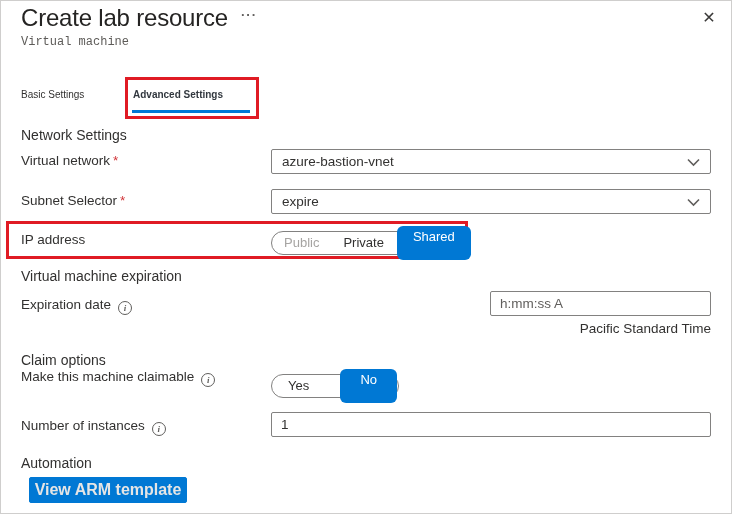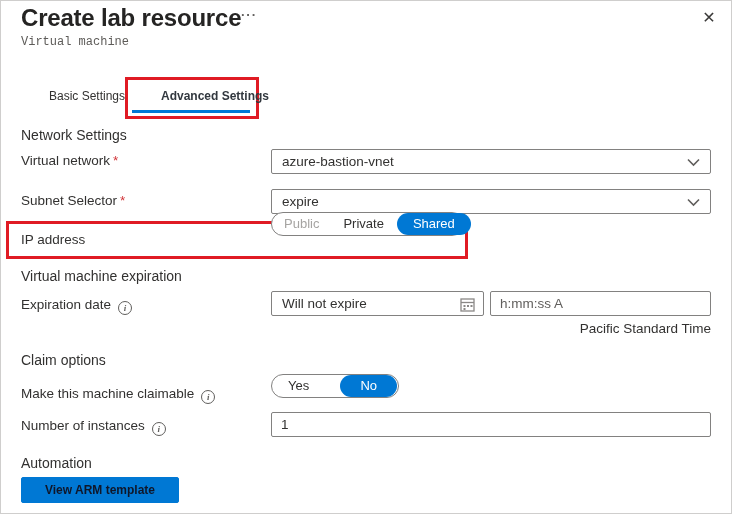--- a/index.html
+++ b/index.html
@@ -11,42 +11,42 @@
     width: 732px;
     height: 514px;
     background: #ffffff;
     border: 1px solid #cfcecd;
     overflow: hidden;
   }
 
   
   .page-title {
     position: absolute; left: 20px; top: 3px;
-    font-size: 24px; font-weight: 700; color: #252423;
+    font-size: 24px; font-weight: 400; color: #252423;
     letter-spacing: -0.2px;
   }
   .more-options {
     position: absolute; left: 240px; top: 6px;
     font-size: 13px; color: #605e5c; letter-spacing: 1px;
     cursor: pointer; font-weight: 700;
   }
   .close-btn {
     position: absolute; right: 11px; top: 6px;
     font-size: 16px; color: #3b3a39; cursor: pointer;
     width: 22px; height: 22px; text-align: center; line-height: 22px;
   }
   .page-subtitle {
     position: absolute; left: 20px; top: 34px;
     font-size: 12px; color: #5d5b58; font-family: Liberation Mono, monospace;
   }
 
   
   .tab {
     position: absolute; top: 88px;
-    font-size: 12px; color: #323130; cursor: pointer; white-space: nowrap; margin-left: 28px;
+    font-size: 10px; color: #323130; cursor: pointer; white-space: nowrap;
   }
   .tab-basic { left: 20px; }
   .tab-advanced {
     left: 132px; font-weight: 700; color: #32383f;
   }
   .tab-underline {
     position: absolute; left: 131px; top: 109px;
     width: 118px; height: 3px; background: #0078d4;
   }
   .redbox-tab {
@@ -99,43 +99,43 @@
     position: absolute; height: 24px;
     border: 1px solid #828180; border-radius: 12px; background: #fff;
     display: flex; align-items: center; justify-content: space-between;
   }
   .pill-opt {
     font-size: 13px; color: #323130; cursor: pointer;
     padding: 0 12px; line-height: 22px; white-space: nowrap;
   }
   .pill-opt.disabled { color: #a6a4a2; cursor: default; }
   .pill-opt.selected {
-    background: #0078d4; color: #ffffff; border-radius: 11px;
-    height: 22px; margin: 0 1px; padding: 0 16px; font-weight: 400;
-  }
-  .pill-ip { left: 270px; top: 211px; width: 193px; }
+    background: #0078d4; color: #ffffff; border-radius: 6px;
+    height: 34px; margin: 0 1px; padding: 0 16px; font-weight: 400;
+  }
+  .pill-ip { left: 270px; top: 230px; width: 193px; }
   .pill-claim { left: 270px; top: 373px; width: 128px; }
   .pill-claim .pill-opt.selected { padding: 0 20px; margin-left: 12px; }
   .pill-claim .pill-opt { padding: 0 16px; }
 
   
   .date-input { width: 213px; }
   .date-input .cal { position: absolute; right: 8px; top: 5px; }
   .time-input { left: 489px !important; width: 221px; }
   .timezone {
     position: absolute; left: 270px; top: 320px; width: 440px;
     text-align: right; font-size: 13.5px; color: #323130;
   }
 
   
   .arm-btn {
-    position: absolute; left: 20px; top: 476px;
+    position: absolute; left: 28px; top: 476px;
     width: 158px; height: 26px;
-    background: #0078d4; color: #0f172a; border: 1px solid #0078d4; border-radius: 2px;
-    font-size: 12px; font-weight: 700; cursor: pointer;
+    background: #0078d4; color: #e5e5e5; border: 1px solid #0078d4; border-radius: 2px;
+    font-size: 16px; font-weight: 700; cursor: pointer;
     font-family: "Liberation Sans", sans-serif;
   }
 </style>
 </head>
 <body>
 
 <div id="screen">
 
   <div class="page-title">Create lab resource</div>
   <div class="more-options">···</div>
@@ -175,37 +175,26 @@
     <span class="pill-opt disabled">Public</span>
     <span class="pill-opt">Private</span>
     <span class="pill-opt selected">Shared</span>
   </div>
 
   <div class="section-heading" style="top:267px">Virtual machine expiration</div>
 
   <div class="field-label" style="top:296px">
     <span>Expiration date</span><span class="info-icon">i</span>
   </div>
-  <div class="select-box date-input" style="top:290px">
-    <span>Will not expire</span>
-    <svg class="cal" width="15" height="15" viewBox="0 0 15 15">
-      <rect x="1" y="2" width="13" height="12" fill="none" stroke="#8a8886" stroke-width="1.3"></rect>
-      <line x1="1" y1="5.5" x2="14" y2="5.5" stroke="#8a8886" stroke-width="1.3"></line>
-      <rect x="3.5" y="8" width="2" height="2" fill="#8a8886"></rect>
-      <rect x="7" y="8" width="2" height="2" fill="#8a8886"></rect>
-      <rect x="10.5" y="8" width="2" height="2" fill="#8a8886"></rect>
-      <rect x="3.5" y="11" width="2" height="2" fill="#8a8886"></rect>
-    </svg>
-  </div>
   <input class="text-input time-input" style="top: 290px;" placeholder="h:mm:ss A">
   <div class="timezone">Pacific Standard Time</div>
 
   <div class="section-heading" style="top:351px">Claim options</div>
 
-  <div class="field-label" style="top:385px">
+  <div class="field-label" style="top:368px">
     <span>Make this machine claimable</span><span class="info-icon">i</span>
   </div>
   <div class="pill-group pill-claim">
     <span class="pill-opt">Yes</span>
     <span class="pill-opt selected">No</span>
   </div>
 
   <div class="field-label" style="top:417px">
     <span>Number of instances</span><span class="info-icon">i</span>
   </div>

